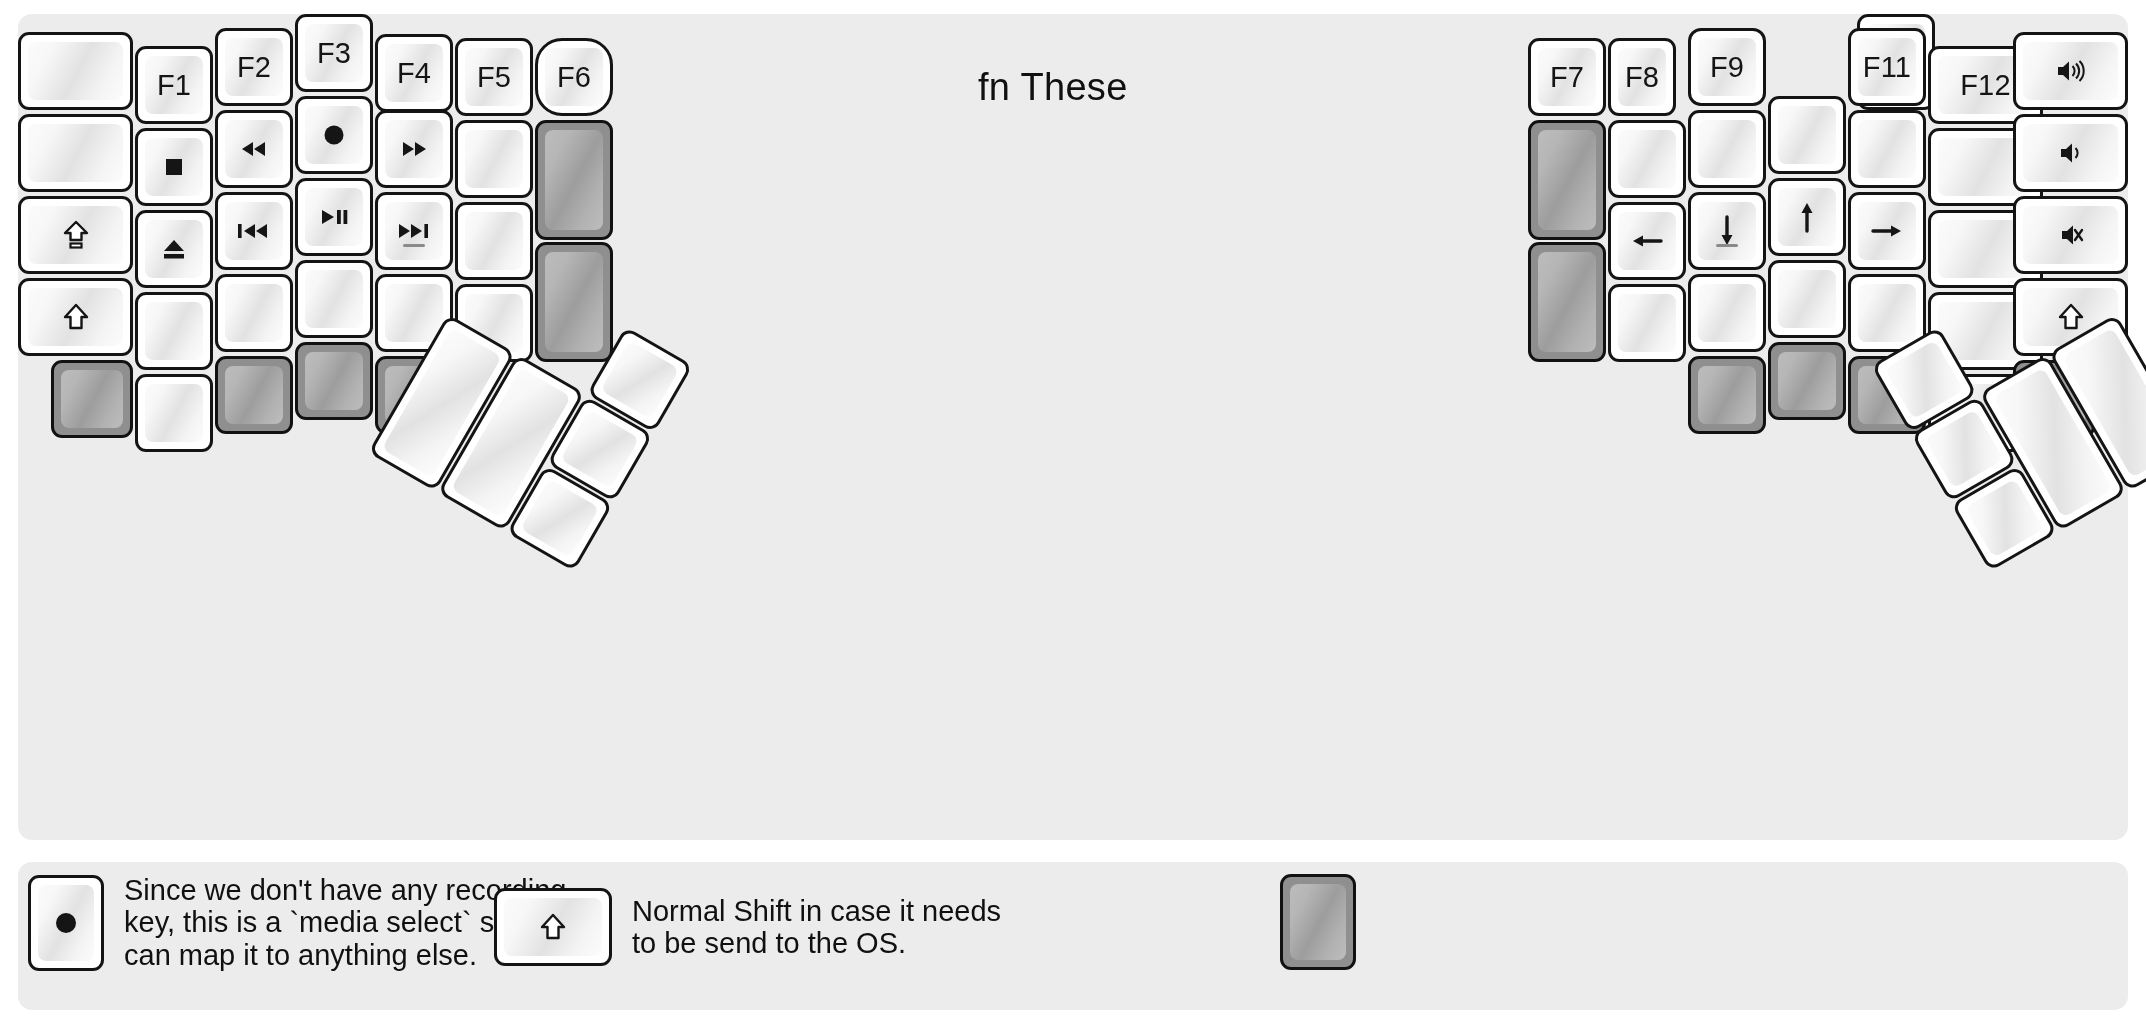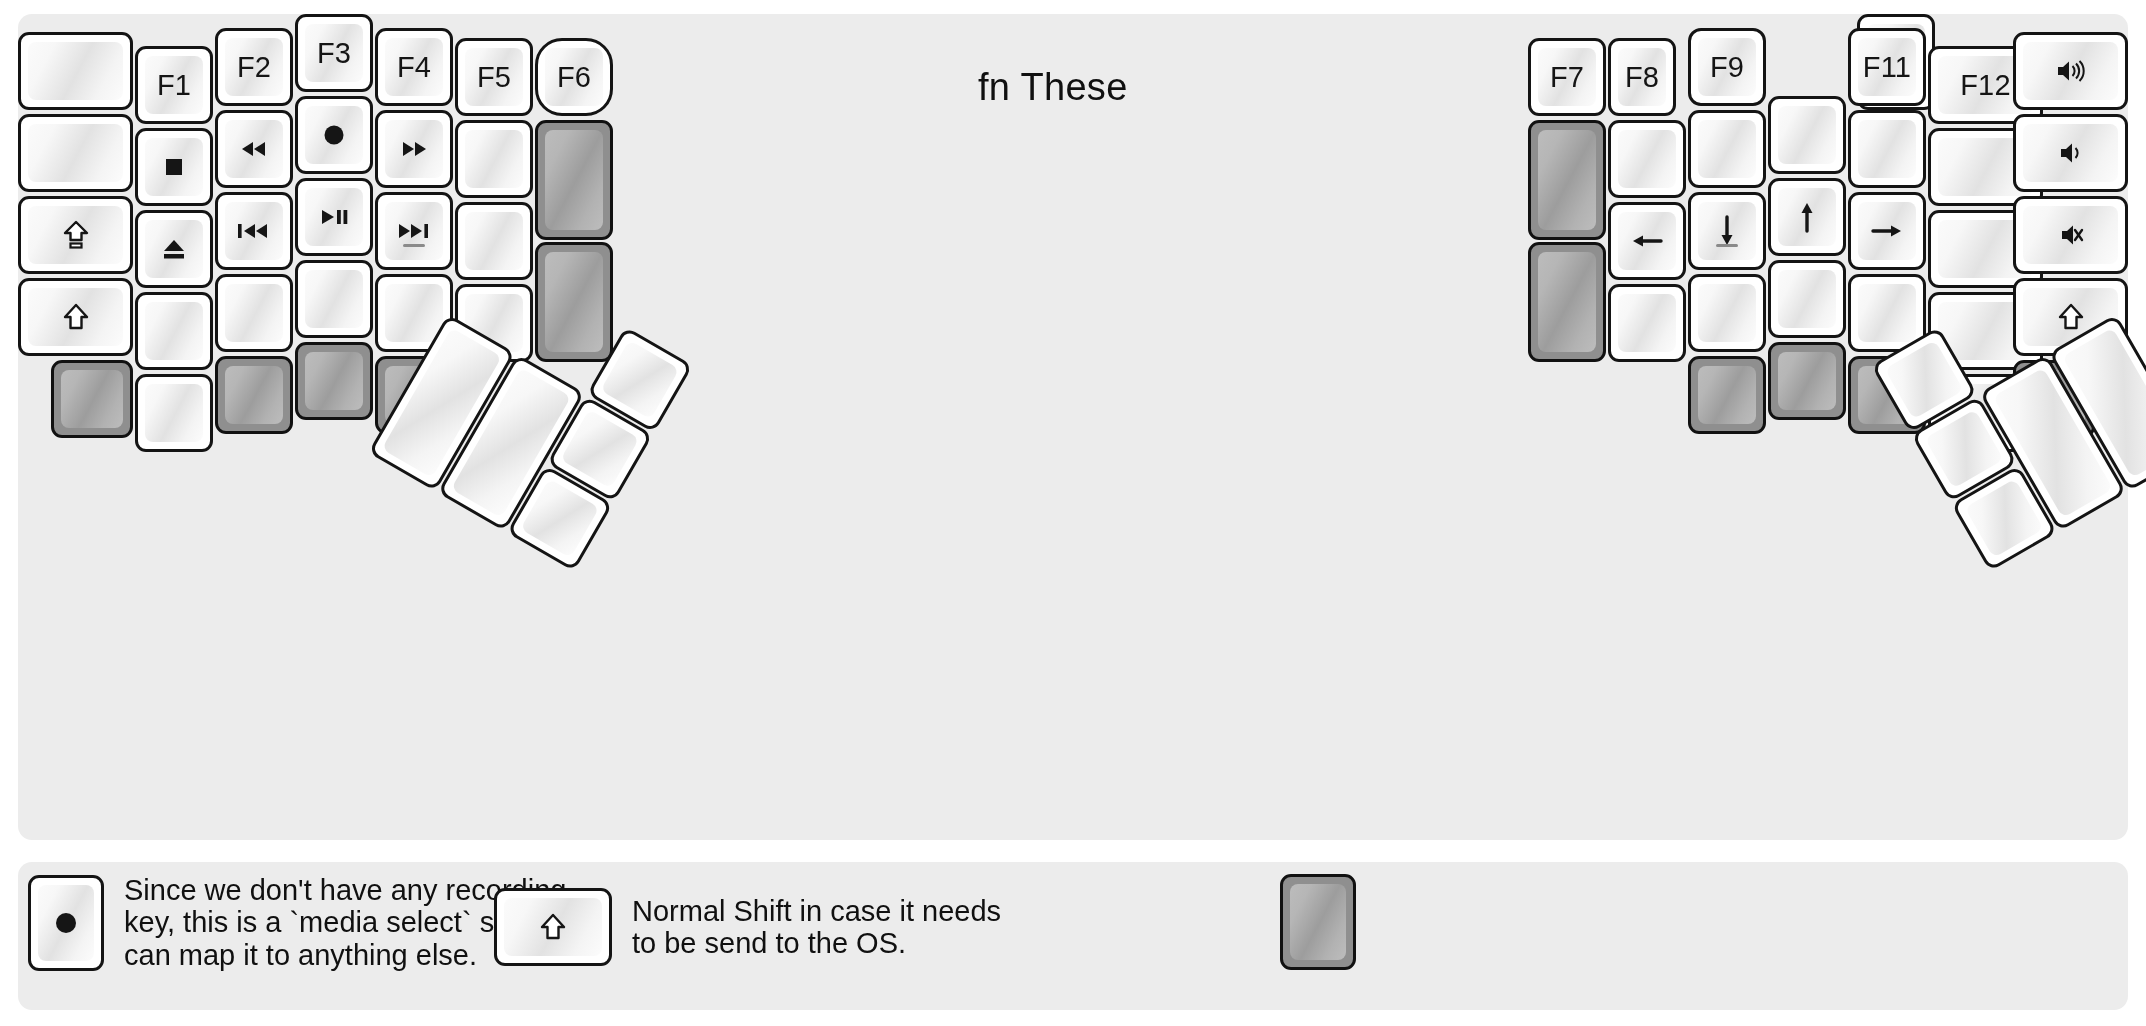--- a/index.html
+++ b/index.html
@@ -166,21 +166,21 @@
           </span>
         </div>
     </div>
     <div class="key" style="left:277px;top:246px;width:78px;height:78px;">
         <div class="cap"></div>
       </div>
     <div class="key trans" style="left:277px;top:328px;width:78px;height:78px;">
         <div class="cap"></div>
       </div>
 
-    <div class="key" style="left:357px;top:14px;width:78px;height:78px;padding-left:22px;">
+    <div class="key" style="left:357px;top:20px;width:78px;height:78px;padding-left:22px;">
         <div class="cap">
           <span class="lg">F4</span>
         </div>
       </div>
     <div class="key" style="left:357px;top:96px;width:78px;height:78px;">
       <div class="cap">
           <span class="lg">
             <svg class="gl" width="32" height="20" viewBox="0 0 32 20">
               <path d="M5 3 L5 17 L16 10 Z" fill="#151515"></path>
               <path d="M17 3 L17 17 L28 10 Z" fill="#151515"></path>

